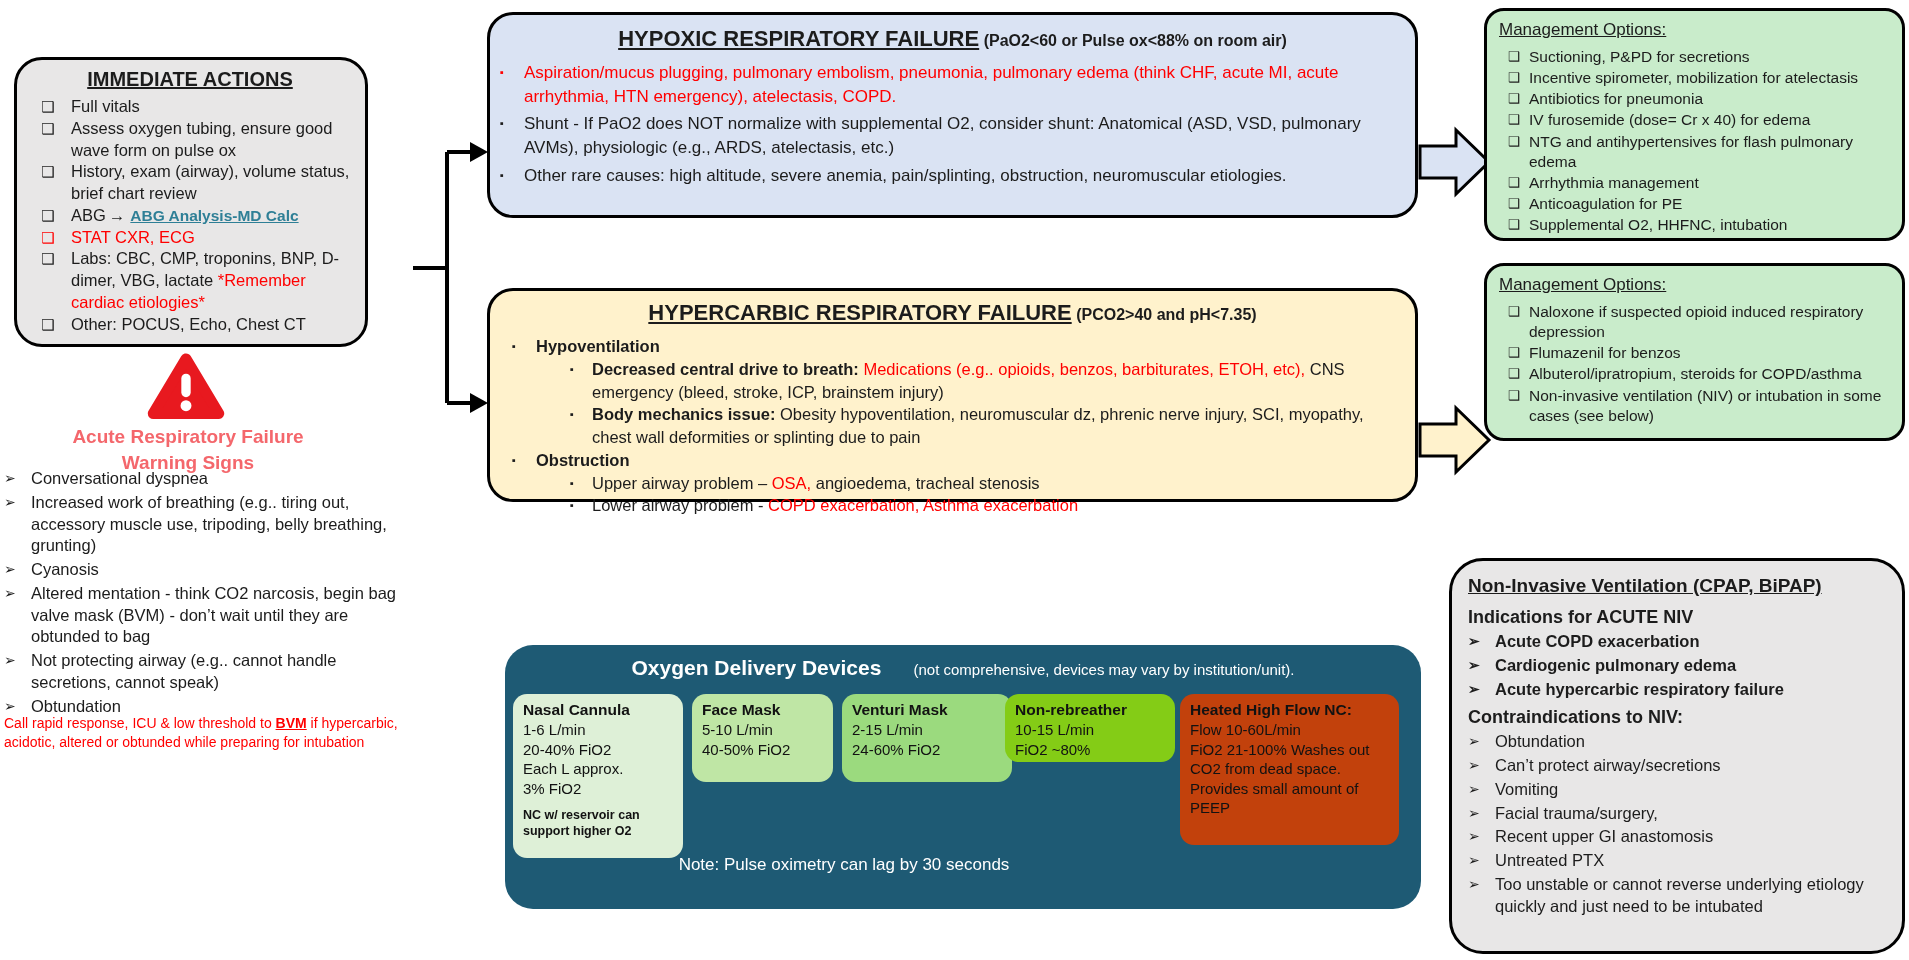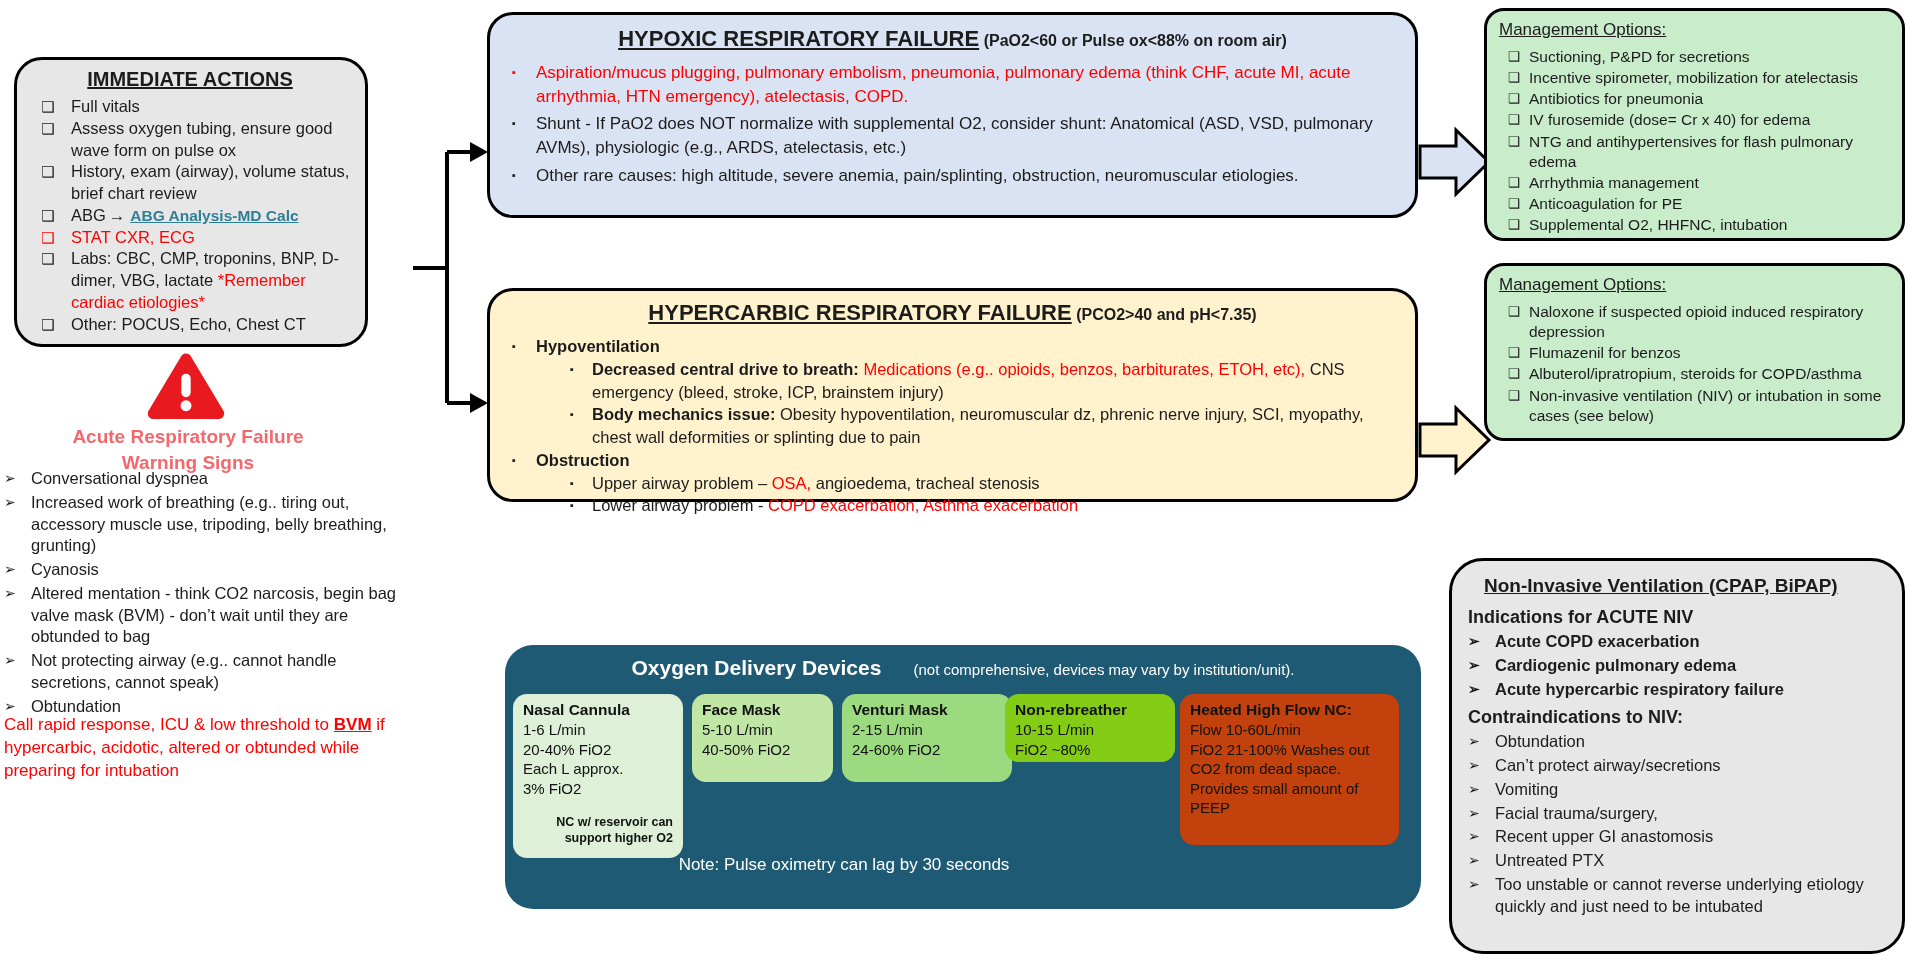--- a/index.html
+++ b/index.html
@@ -21,25 +21,25 @@
   .red{color:var(--alert_red);}
   .link{color:var(--link_teal);font-weight:bold;text-decoration:underline;font-size:15.5px;cursor:pointer;}
   .arrow-glyph{font-weight:bold;margin:0 5px 0 3px;}
 
   
   #warn-icon{position:absolute;left:147px;top:352px;width:78px;height:70px;z-index:1;}
   #warn-title{position:absolute;left:10px;top:424px;width:356px;text-align:center;font-weight:bold;font-size:19px;line-height:1.35;color:var(--warning_title);z-index:1;}
   #warn-list{position:absolute;left:4px;top:468px;width:412px;z-index:1;}
   .arr-row{display:grid;grid-template-columns:27px 1fr;font-size:16.5px;line-height:1.32;margin-bottom:2px;}
   .arr{font-size:14px;padding-top:1px;}
-  #warn-call{position:absolute;left:4px;top:714px;width:412px;font-size:17px;line-height:1.35;color:var(--alert_red);z-index:1;}
+  #warn-call{position:absolute;left:4px;top:714px;width:412px;font-size:14px;line-height:1.35;color:var(--alert_red);z-index:1;}
   #warn-call b{text-decoration:underline;}
 
   
-  #hypoxic{left:487px;top:12px;width:931px;height:206px;background:var(--hypoxic_bg);border-radius:26px;padding:8px 22px;}
+  #hypoxic{left:487px;top:12px;width:931px;height:206px;background:var(--hypoxic_bg);border-radius:26px;padding:8px 10px;}
   #hypercarbic{left:487px;top:288px;width:931px;height:214px;background:var(--hypercarbic_bg);border-radius:26px;padding:6px 22px;}
   .box-title{text-align:center;margin:3px 0 9px;}
   .bt-main{font-size:22px;font-weight:bold;text-decoration:underline;}
   .bt-sub{font-size:16px;font-weight:bold;}
   .sq-row{display:grid;grid-template-columns:24px 1fr;font-size:17px;line-height:1.42;margin-bottom:3px;}
   .sq{font-size:11px;padding-top:4px;}
   .l1-row{display:grid;grid-template-columns:24px 1fr;font-size:16.5px;line-height:1.38;}
   .l2-row{display:grid;grid-template-columns:22px 1fr;font-size:16.5px;line-height:1.38;margin-left:58px;}
 
   
@@ -56,26 +56,26 @@
   .o2-main{font-size:21px;font-weight:bold;}
   .o2-sub{font-size:15px;margin-left:28px;}
   .card{position:absolute;border-radius:14px;color:#121212;padding:7px 10px;}
   #card-nasal{left:8px;top:49px;width:170px;height:164px;background:#def0d7;}
   #card-face{left:187px;top:49px;width:141px;height:88px;background:#bfe6a5;}
   #card-venturi{left:337px;top:49px;width:170px;height:88px;background:#9bda7e;}
   #card-nrb{left:500px;top:49px;width:170px;height:68px;background:#84cc16;}
   #card-hhf{left:675px;top:49px;width:219px;height:151px;background:#c2410c;}
   .card-name{font-weight:bold;font-size:15.5px;margin-bottom:1px;}
   .card-line{font-size:15px;line-height:1.3;}
-  .card-foot{font-weight:bold;font-size:12.5px;line-height:1.25;margin-top:17px;text-align:right;}
+  .card-foot{font-weight:bold;font-size:12.5px;line-height:1.25;margin-top:10px;}
   #o2-note{position:absolute;left:8px;top:210px;width:662px;text-align:center;font-size:17px;color:#fff;}
 
   
   #niv{left:1449px;top:558px;width:456px;height:396px;background:var(--gray_bg);border-radius:34px;padding:10px 16px;}
-  #niv-title{font-size:19px;font-weight:bold;text-decoration:underline;margin:4px 16px 10px;}
+  #niv-title{font-size:19px;font-weight:bold;text-decoration:underline;margin:4px 0 10px;}
   .niv-header{font-size:18px;font-weight:bold;margin:7px 0 3px;}
   #niv .arr-row{font-size:16.5px;margin-bottom:2px;}
   .bold-row{font-weight:bold;}
 </style>
 </head>
 <body>
 
 <div id="canvas">
 
   <svg id="connector-layer">

